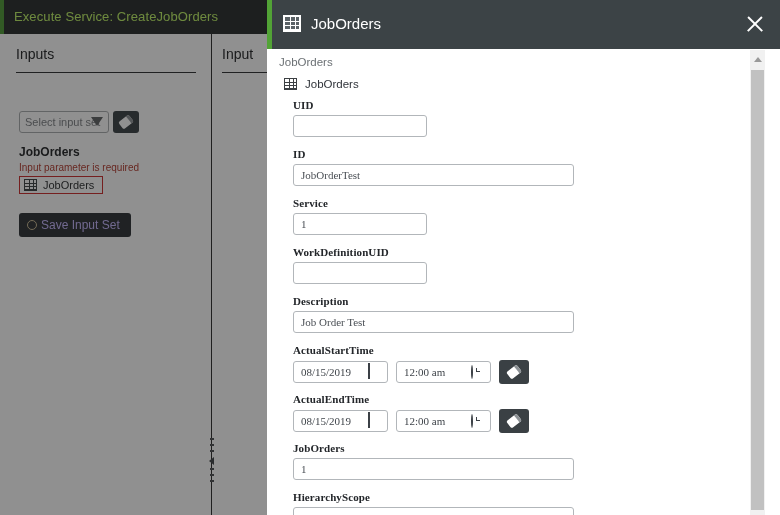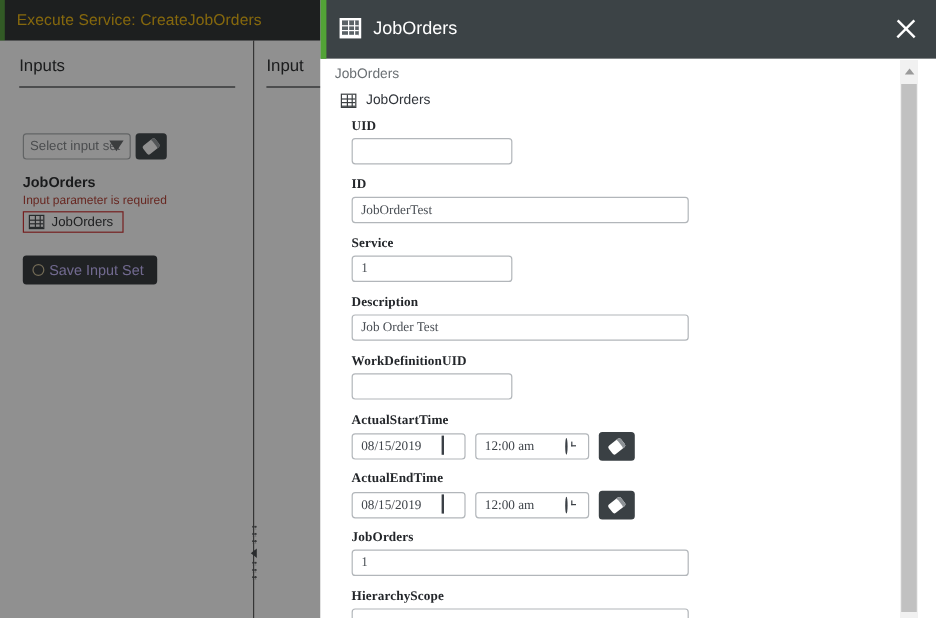--- a/index.html
+++ b/index.html
@@ -36,21 +36,21 @@
   .bg-titlebar-accent {
     position: absolute;
     left: 0; top: 0;
     width: 4px; height: 34px;
     background: #4e9a35;
   }
   .bg-title-text {
     position: absolute;
     left: 14px; top: 9px;
     font-size: 13px;
-    color: #eab308;
+    color: #bef264;
     letter-spacing: .1px;
     white-space: nowrap;
   }
 
   .bg-body {
     position: absolute;
     left: 0; top: 34px;
     width: 780px; height: 481px;
     background: #ffffff;
   }
@@ -542,27 +542,27 @@
             <div class="field-label">ID</div>
             <div class="text-input w-lg">JobOrderTest</div>
           </div>
 
           <div class="field" style="margin-bottom:11px;">
             <div class="field-label">Service</div>
             <div class="text-input w-sm">1</div>
           </div>
 
           <div class="field" style="margin-bottom:11px;">
+            <div class="field-label">WorkDefinitionUID</div>
+            <div class="text-input w-sm"></div>
+          </div>
+
+          <div class="field" style="margin-bottom:11px;">
             <div class="field-label">Description</div>
             <div class="text-input w-lg">Job Order Test</div>
-          </div>
-
-          <div class="field" style="margin-bottom:11px;">
-            <div class="field-label">WorkDefinitionUID</div>
-            <div class="text-input w-sm"></div>
           </div>
 
           <div class="field" style="margin-bottom:9px;">
             <div class="field-label">ActualStartTime</div>
             <div class="dt-row">
               <div class="dt-field">
                 <span>08/15/2019</span>
                 <span class="dt-icon"><span class="cal-glyph"></span></span>
               </div>
               <div class="dt-field">

